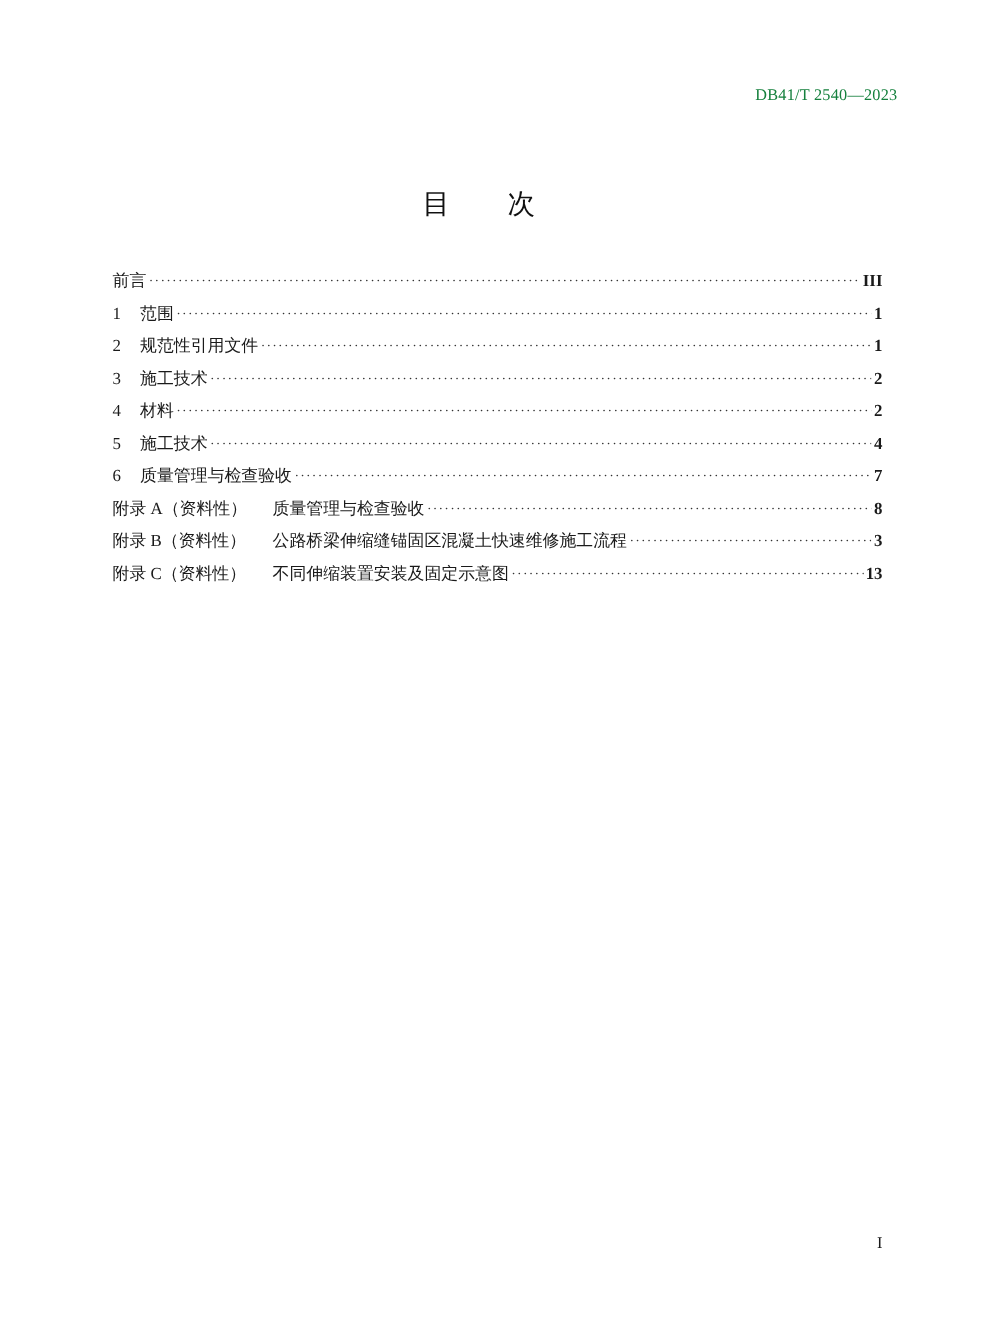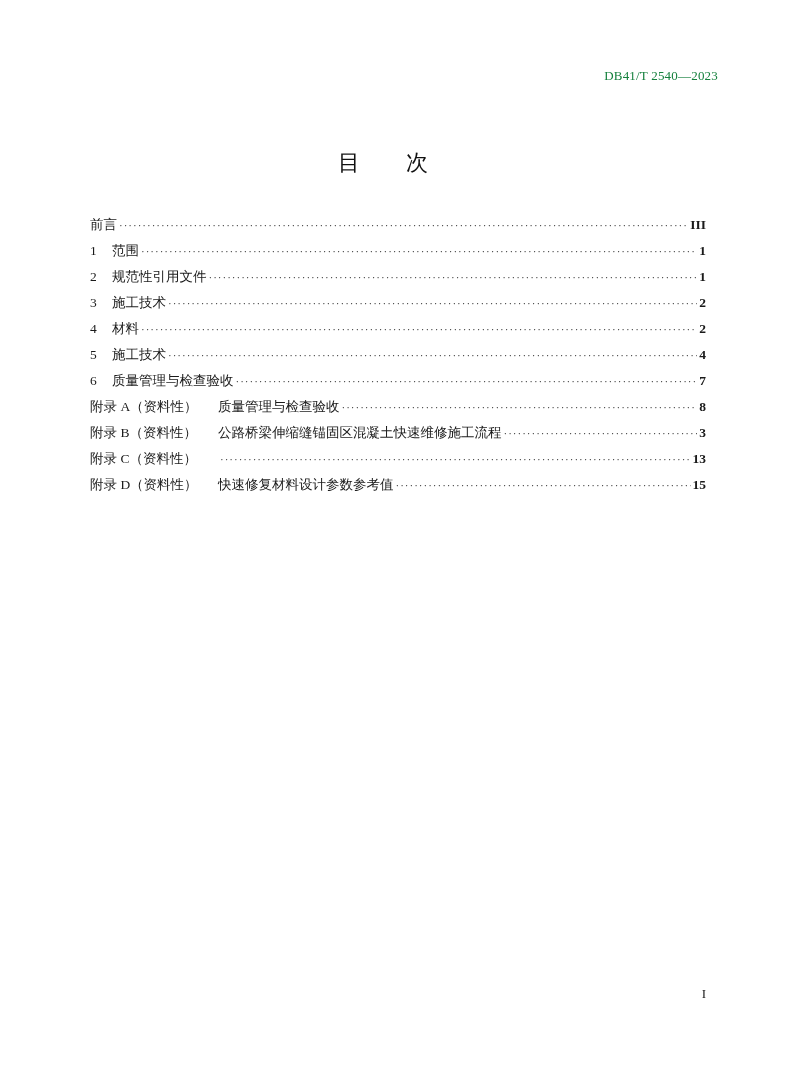--- a/index.html
+++ b/index.html
@@ -80,24 +80,19 @@
     <span class="page">8</span>
   </div>
   <div class="row">
     <span class="appx">附录 B（资料性）</span>
     <span class="label">公路桥梁伸缩缝锚固区混凝土快速维修施工流程</span>
     <span class="dots"></span>
     <span class="page">3</span>
   </div>
   <div class="row">
     <span class="appx">附录 C（资料性）</span>
+    <span class="label">不同伸缩装置安装及固定示意图</span>
     <span class="dots"></span>
     <span class="page">13</span>
-  </div>
-  <div class="row">
-    <span class="appx">附录 D（资料性）</span>
-    <span class="label">快速修复材料设计参数参考值</span>
-    <span class="dots"></span>
-    <span class="page">15</span>
   </div>
 </div>
 
 <div class="footer-page">I</div>
 
 </body></html>

